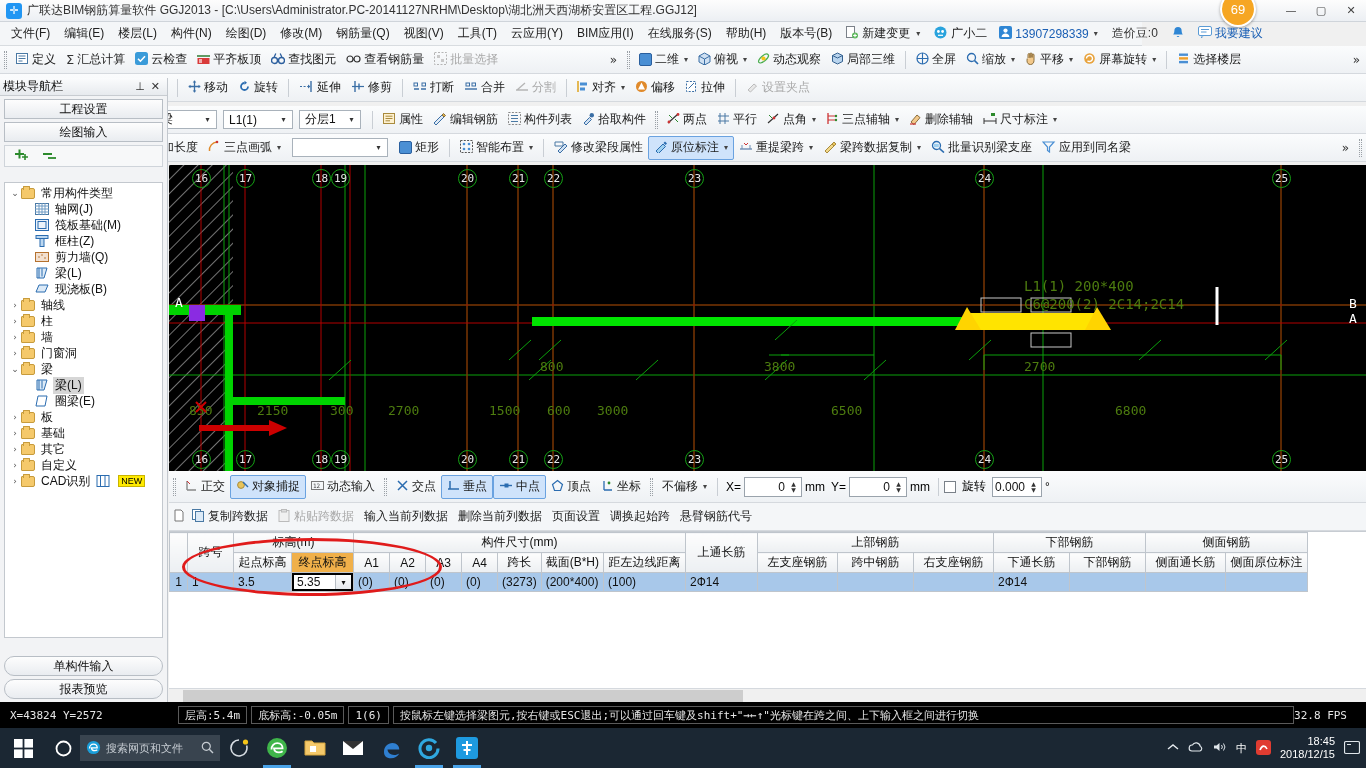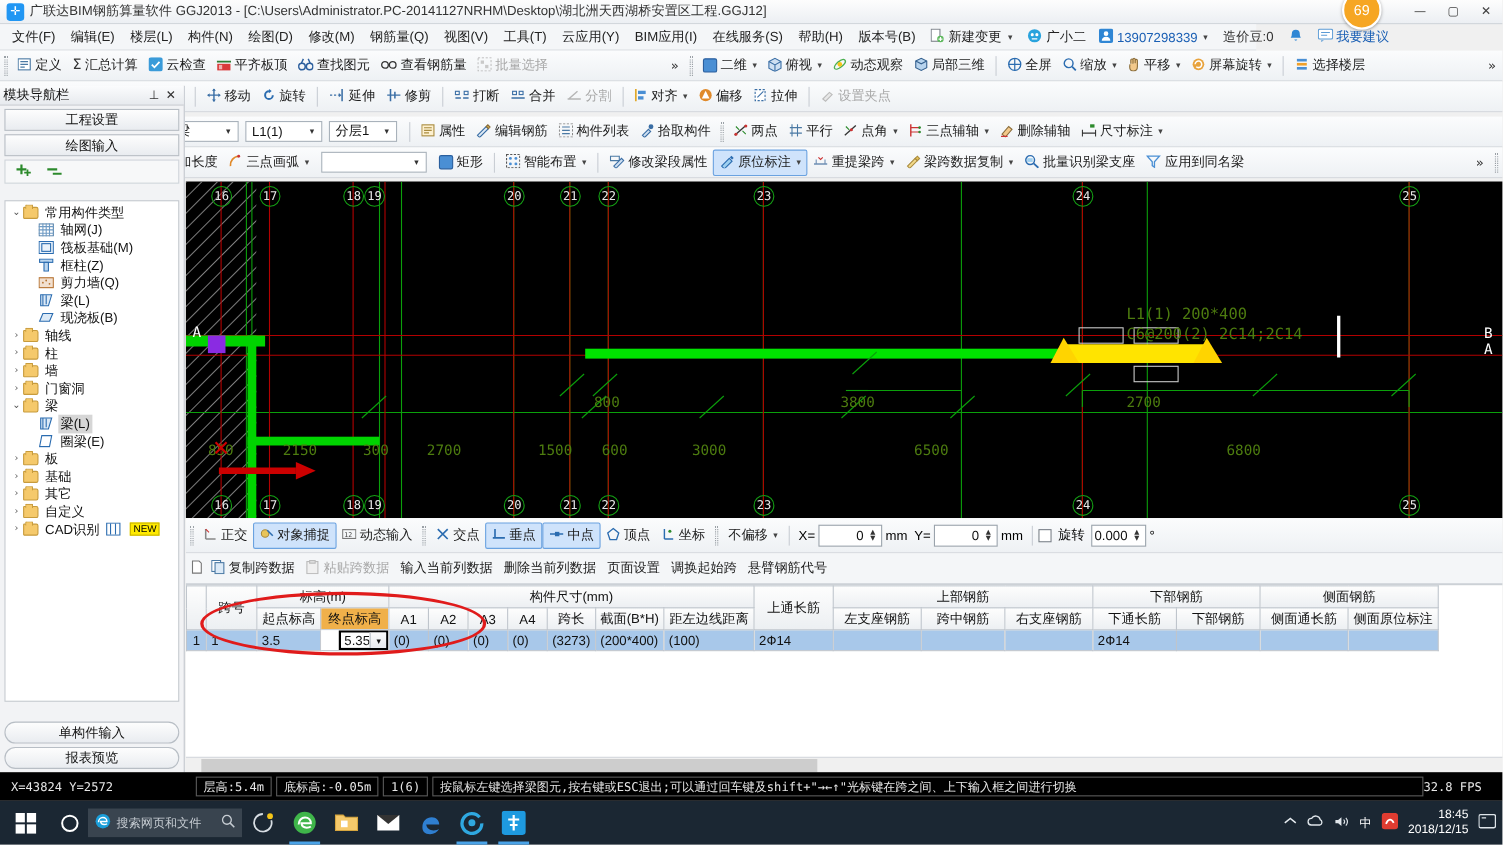--- a/index.html
+++ b/index.html
@@ -150,21 +150,21 @@
     border:1px solid #bfc5cc;padding:1px 4px;font-weight:normal;color:#111;
     white-space:nowrap;overflow:hidden;height:19px;
   }
   table.grid th{background:linear-gradient(#fdfdfd,#eceff2);text-align:center;}
   table.grid th.hl{background:#f0b04a;}
   td.rowhdr{background:#fbd9a0;text-align:center;}
   tr.selrow td{background:#a8c8ea;}
   .editcell{position:relative;background:#fff !important;padding:0 !important;}
   .editbox{
     position:absolute;left:0;top:0;right:0;bottom:0;border:2px solid #000;background:#fff;
-    display:flex;align-items:center;padding-left:3px;font-size:12px;margin-left:16px;
+    display:flex;align-items:center;padding-left:3px;font-size:12px;
   }
   .editbox .dd{margin-left:auto;width:16px;height:100%;border-left:1px solid #b6bcc3;
     background:linear-gradient(#fcfcfc,#e6e9ed);display:flex;align-items:center;justify-content:center;
     font-size:8px;font-family:"DejaVu Sans",sans-serif;}
   .hscroll{
     position:absolute;left:169px;top:688px;width:1197px;height:14px;background:#f0f0f0;border-top:1px solid #d5d9de;
   }
   .hthumb{position:absolute;left:14px;top:1px;width:560px;height:12px;background:#cdcdcd;}
 
   
@@ -1016,21 +1016,21 @@
     <div class="cvtxt" style="left:371px;top:194px">800</div>
     <div class="cvtxt" style="left:595px;top:194px">3800</div>
     <div class="cvtxt" style="left:855px;top:194px">2700</div>
 
     <div class="cvtxt" style="left:20px;top:238px">850</div>
     <div class="cvtxt" style="left:88px;top:238px">2150</div>
     <div class="cvtxt" style="left:161px;top:238px">300</div>
     <div class="cvtxt" style="left:219px;top:238px">2700</div>
     <div class="cvtxt" style="left:320px;top:238px">1500</div>
     <div class="cvtxt" style="left:378px;top:238px">600</div>
-    <div class="cvtxt" style="left:460px;top:238px">3000</div>
+    <div class="cvtxt" style="left:428px;top:238px">3000</div>
     <div class="cvtxt" style="left:662px;top:238px">6500</div>
     <div class="cvtxt" style="left:946px;top:238px">6800</div>
 
     <svg width="120" height="40" style="position:absolute;left:22px;top:235px">
       <path d="M5 2l10 10M15 2L5 12" stroke="#cc0000" stroke-width="2"></path>
       <path d="M8 28h70" stroke="#cc0000" stroke-width="6"></path>
       <path d="M78 20l18 8-18 8z" fill="#cc0000"></path>
     </svg>
   </div>
 

